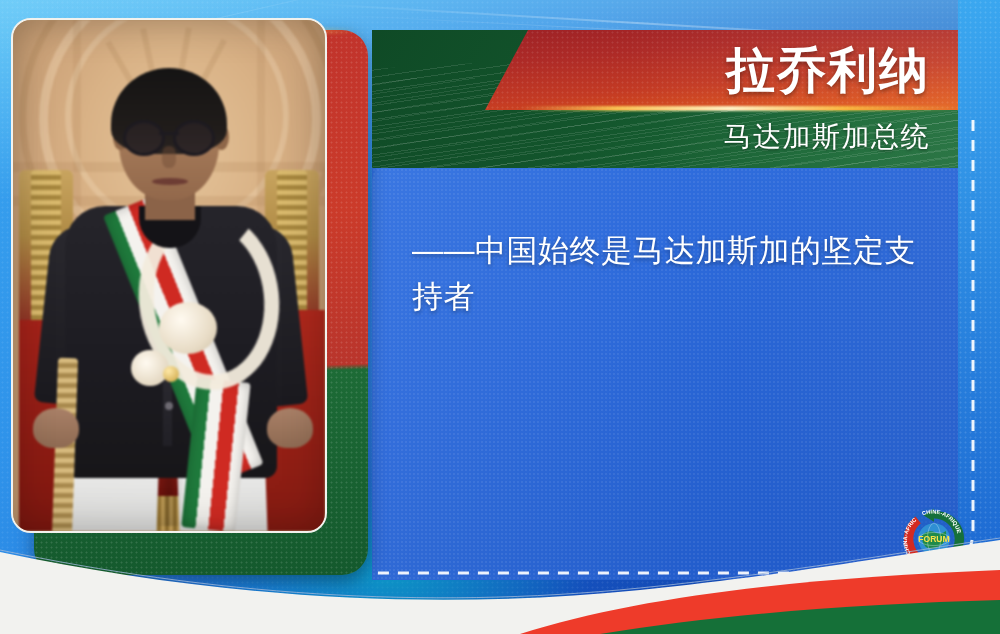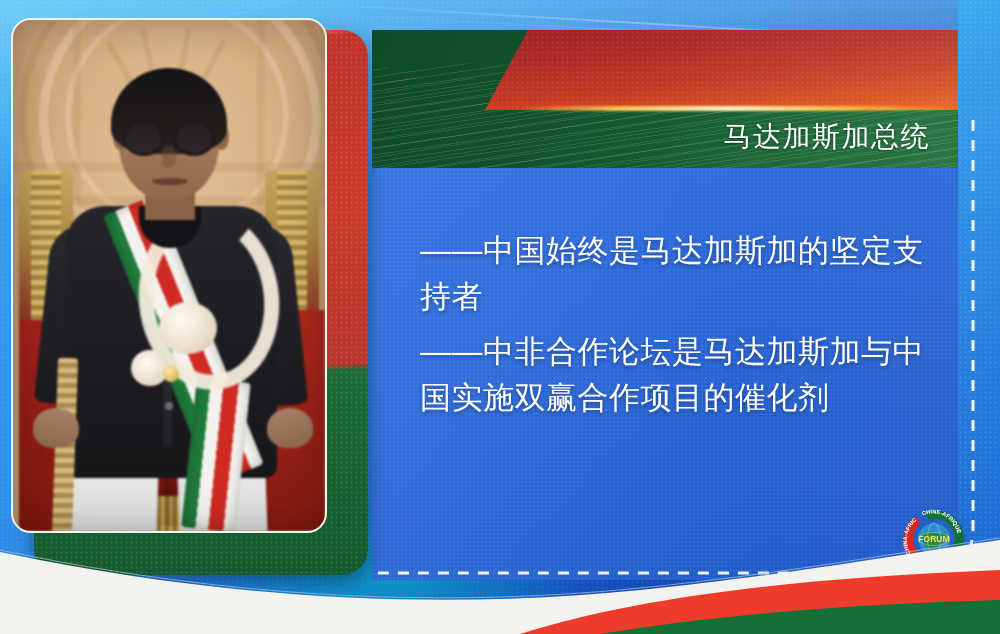--- a/index.html
+++ b/index.html
@@ -208,21 +208,21 @@
     position:absolute;
     left: 412px;
     top: 228px;
     width: 530px;
     color: #ffffff;
     font-size: 31px;
     line-height: 46px;
     letter-spacing: 0.5px;
     text-shadow: 0 2px 4px rgba(0,0,0,0.35);
   }
-  .bullets p { margin: 0 0 9px 8px; }
+  .bullets p { margin: 0 0 9px 0; }
 
   
   .photo-card {
     position: absolute;
     left: 34px; top: 30px;
     width: 334px; height: 545px;
     border-radius: 26px;
     background: linear-gradient(178deg, #c0332c 0%, #cb3b2a 34%, #b9352c 62%, #1d6b36 63%, #14592d 100%);
     box-shadow: 0 6px 18px rgba(0,0,0,0.35);
     overflow: hidden;
@@ -567,25 +567,25 @@
     <div class="gfan"></div>
     <div class="gfan2"></div>
   </div>
 
   <div class="red-banner">
     <div class="rht"></div>
     <div class="rsheen"></div>
   </div>
   <div class="red-underglow"></div>
 
+  <div class="title-text">拉乔利纳</div>
   <div class="subtitle-text">马达加斯加总统</div>
 
   <div class="bullets">
     <p>——中国始终是马达加斯加的坚定支持者</p>
-    <p>——中非合作论坛是马达加斯加与中国实施双赢合作项目的催化剂</p>
   </div>
 
   <div class="dash-wrap">
     <svg width="1000" height="634" viewBox="0 0 1000 634">
       <path d="M973,120 L973,528 Q973,573 928,573 L372,573" fill="none" stroke="#ffffff" stroke-width="3" stroke-dasharray="11 9" opacity="0.92"></path>
     </svg>
   </div>
 
   <div class="focac">
     <svg width="66" height="66" viewBox="0 0 100 100">

